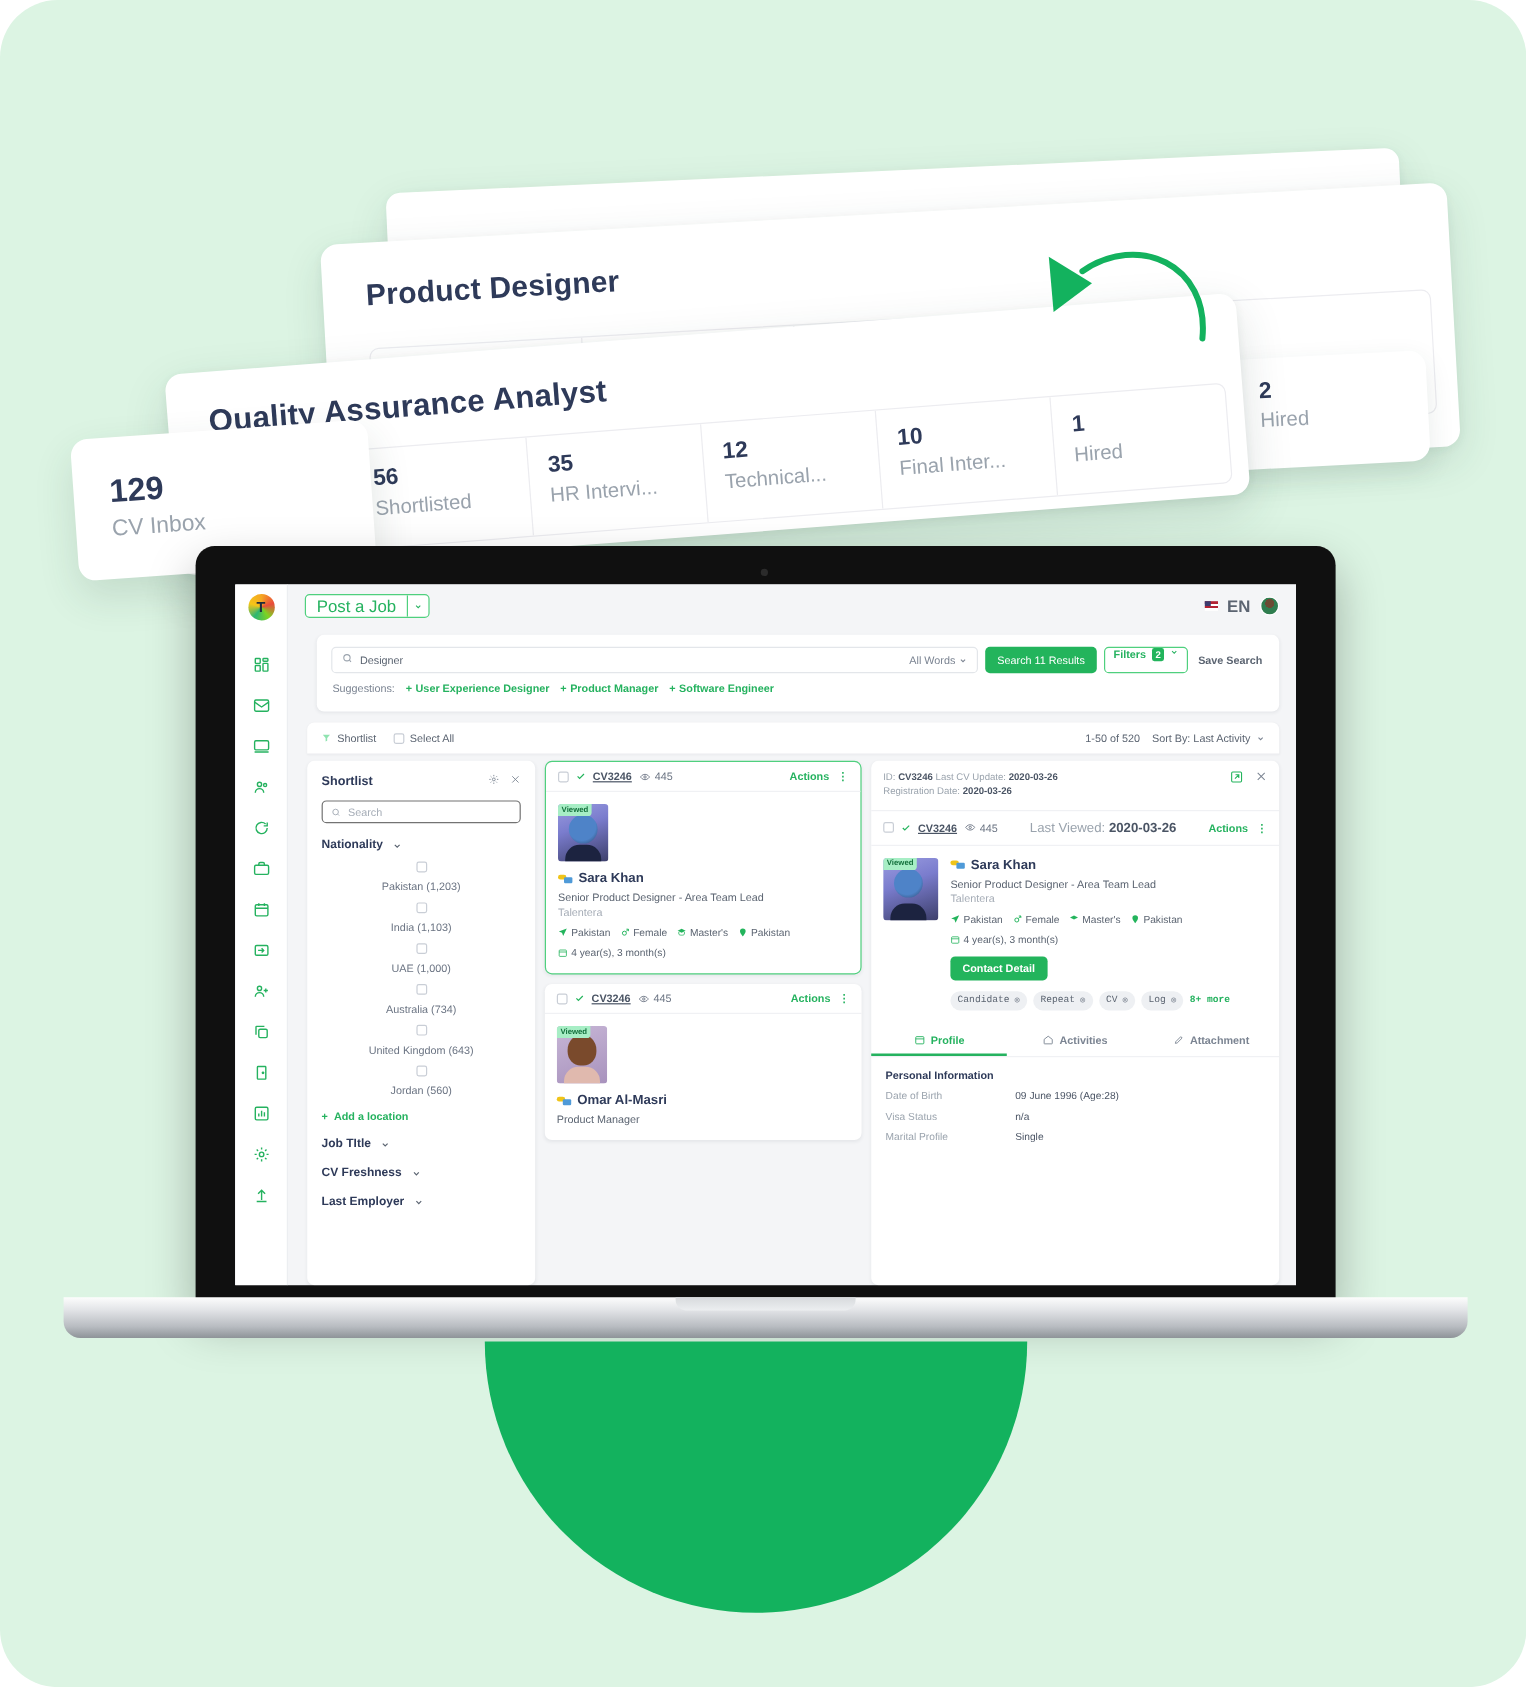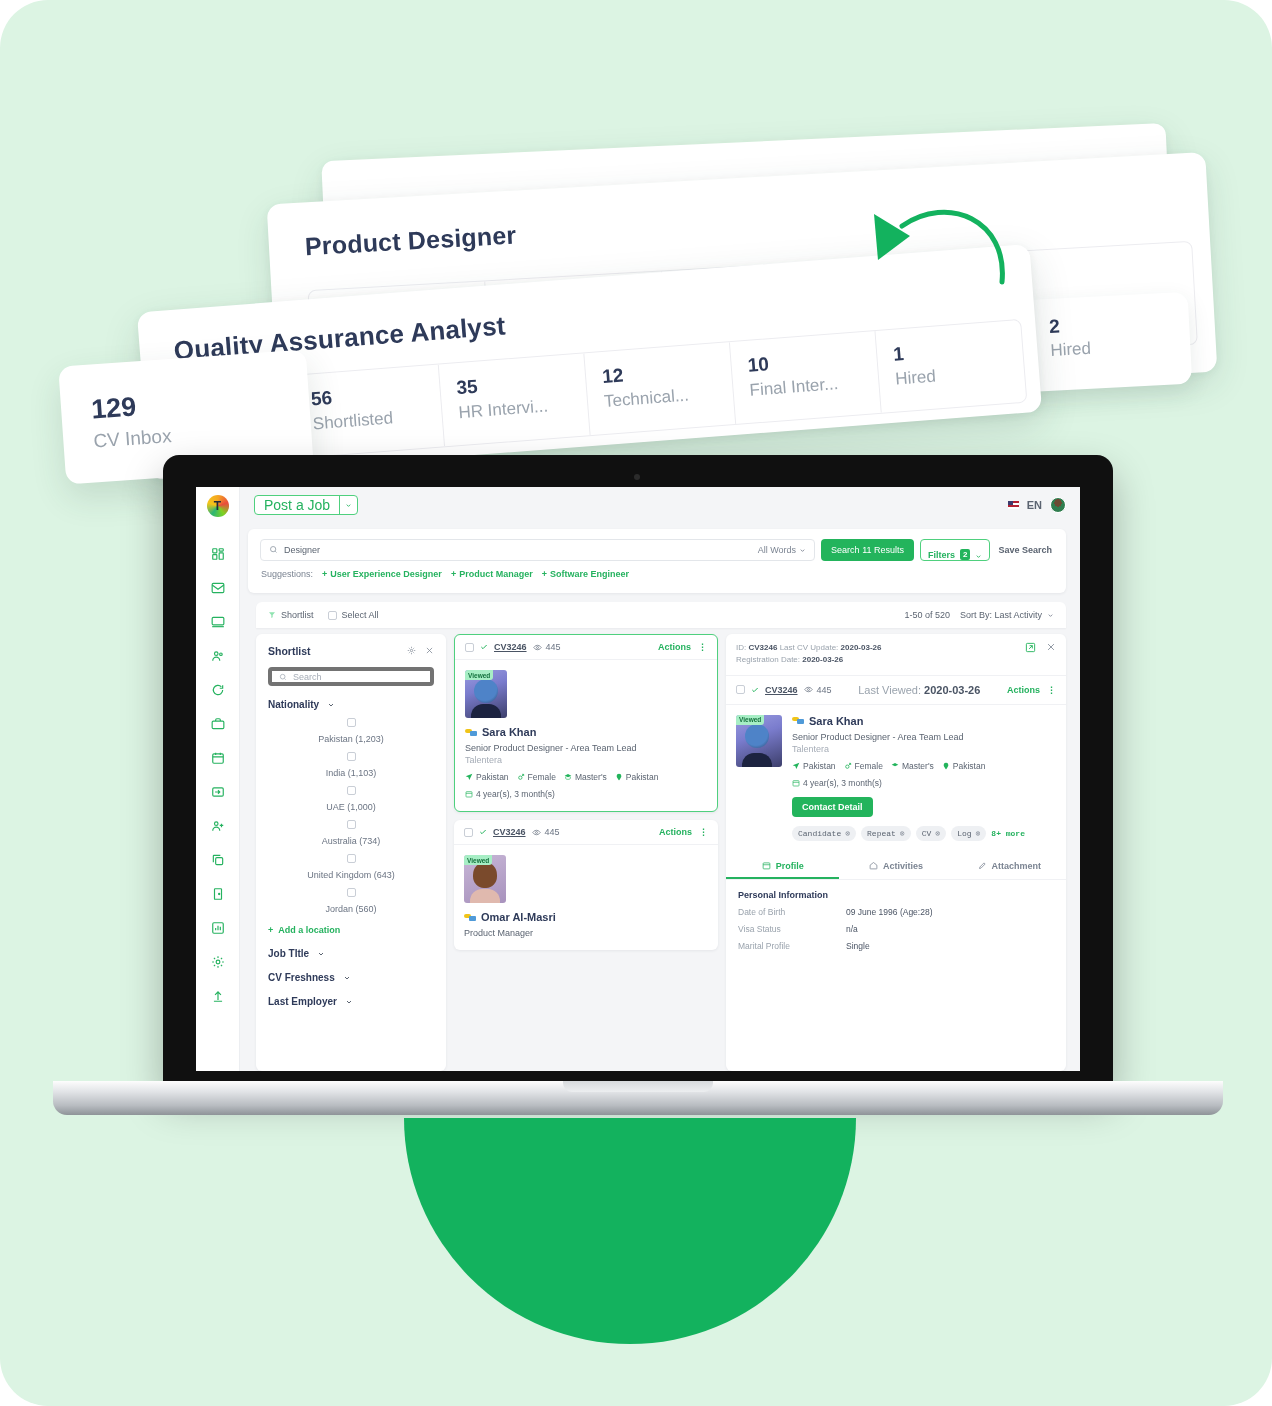--- a/index.html
+++ b/index.html
@@ -146,37 +146,37 @@
               border-radius: 4px; overflow: hidden; background: #fff; }
   .post-job .pj-main { padding: 0 9px; display: flex; align-items: center;
      font-size: 14px; font-weight: normal; color: #25b25f; }
   .post-job .pj-caret { width: 18px; border-left: 1px solid #4fd07e;
      display: flex; align-items: center; justify-content: center; color: #25b25f; font-size: 8px; }
   .topbar-right { margin-left: auto; display: flex; align-items: center; gap: 8px; }
   .flag { width: 11px; height: 8px;
      background: linear-gradient(180deg,#b22234 0 25%,#fff 25% 50%,#b22234 50% 75%,#fff 75% 100%);
      position: relative; }
   .flag:before { content:""; position:absolute; left:0; top:0; width:5px; height:4px; background:#3c3b6e; }
-  .lang { font-size: 11px; color: #5b6471; font-weight: bold; }
+  .lang { font-size: 14px; color: #5b6471; font-weight: bold; }
   .avatar-top { width: 16px; height: 16px; border-radius: 50%;
      background: radial-gradient(circle at 50% 35%, #6b4b33 0 32%, #2f7d4f 33% 100%);
      border: 1px solid #fff; }
 
-  .search-card { position: absolute; left: 52px; top: 42px; right: 14px; height: 64px;
+  .search-card { position: absolute; left: 68px; top: 42px; right: 14px; height: 64px;
      background: #fff; border-radius: 6px; box-shadow: 0 1px 3px rgba(30,40,60,.07); }
   .search-row { display: flex; align-items: center; gap: 6px; padding: 10px 12px 0 12px; }
   .search-box { flex: 1; height: 22px; border: 1px solid #e3e6ea; border-radius: 4px;
      display: flex; align-items: center; padding: 0 8px; gap: 6px; background: #fff; }
   .search-box .sq { color: #9aa3ad; }
   .search-val { font-size: 9px; color: #5b6471; flex: 1; }
   .allwords { font-size: 9px; color: #7b8492; display: flex; align-items: center; gap: 3px; }
   .btn-search { height: 22px; padding: 0 10px; background: #23b45c; color: #fff;
      border-radius: 4px; font-size: 9px; font-weight: normal; display: flex; align-items: center; }
   .btn-filters { height: 22px; padding: 0 7px; border: 1px solid #4fd07e; color: #25b25f;
-     border-radius: 4px; font-size: 9px; font-weight: bold; display: flex; align-items: flex-end; gap: 5px; background: #fff; }
+     border-radius: 4px; font-size: 9px; font-weight: bold; display: flex; align-items: flex-start; gap: 5px; background: #fff; }
   .filt-badge { background: #23b45c; color: #fff; border-radius: 2px; padding: 1px 3px; font-size: 8px; }
   .save-search { font-size: 9px; font-weight: bold; color: #5b6471; padding: 0 2px; }
   .sugg-row { display: flex; align-items: center; gap: 9px; padding: 8px 12px 0 13px; }
   .sugg-label { font-size: 9px; color: #7b8492; }
   .sugg-item { font-size: 9px; font-weight: bold; color: #25b25f; display: flex; align-items: center; gap: 3px; }
   .plus { color: #25b25f; font-weight: bold; }
 
   .list-toolbar { position: absolute; left: 60px; top: 115px; right: 14px; height: 26px;
      background: #fff; border-radius: 6px 6px 0 0; display: flex; align-items: center;
      padding: 0 12px; box-shadow: 0 1px 2px rgba(30,40,60,.05); }
@@ -186,21 +186,21 @@
      font-size: 9px; color: #5b6471; }
   .cbox { width: 9px; height: 9px; border: 1px solid #c9ced6; border-radius: 2px; background: #fff; }
 
   .columns { position: absolute; left: 60px; top: 147px; right: 14px; bottom: 0; display: flex; gap: 8px; }
 
   .panel-shortlist { width: 190px; background: #fff; border-radius: 6px;
      box-shadow: 0 1px 3px rgba(30,40,60,.07); padding: 11px 12px; }
   .sl-head { display: flex; align-items: center; }
   .sl-title { font-size: 10.5px; font-weight: bold; color: #2e3a59; }
   .sl-head-icons { margin-left: auto; display: flex; gap: 9px; color: #7b8492; }
-  .sl-search { margin-top: 10px; height: 19px; border: 4px solid #737373; border-radius: 4px;
+  .sl-search { margin-top: 10px; height: 19px; border: 1px solid #737373; border-radius: 4px;
      display: flex; align-items: center; gap: 6px; padding: 0 7px; font-size: 9px; color: #a6adb7; }
   .facet-title { margin-top: 13px; font-size: 10px; font-weight: bold; color: #2e3a59;
      display: flex; align-items: center; gap: 8px; }
   .facet-opt { margin-top: 8px; display: flex; align-items: center; gap: 7px;
      font-size: 9px; color: #6b7483; flex-direction: column; }
   .add-loc { margin-top: 11px; font-size: 9px; font-weight: bold; color: #25b25f;
      display: flex; align-items: center; gap: 5px; }
 
   .panel-results { width: 264px; display: flex; flex-direction: column; gap: 8px; }
   .cand-card { background: #fff; border-radius: 6px; box-shadow: 0 1px 3px rgba(30,40,60,.07); }

